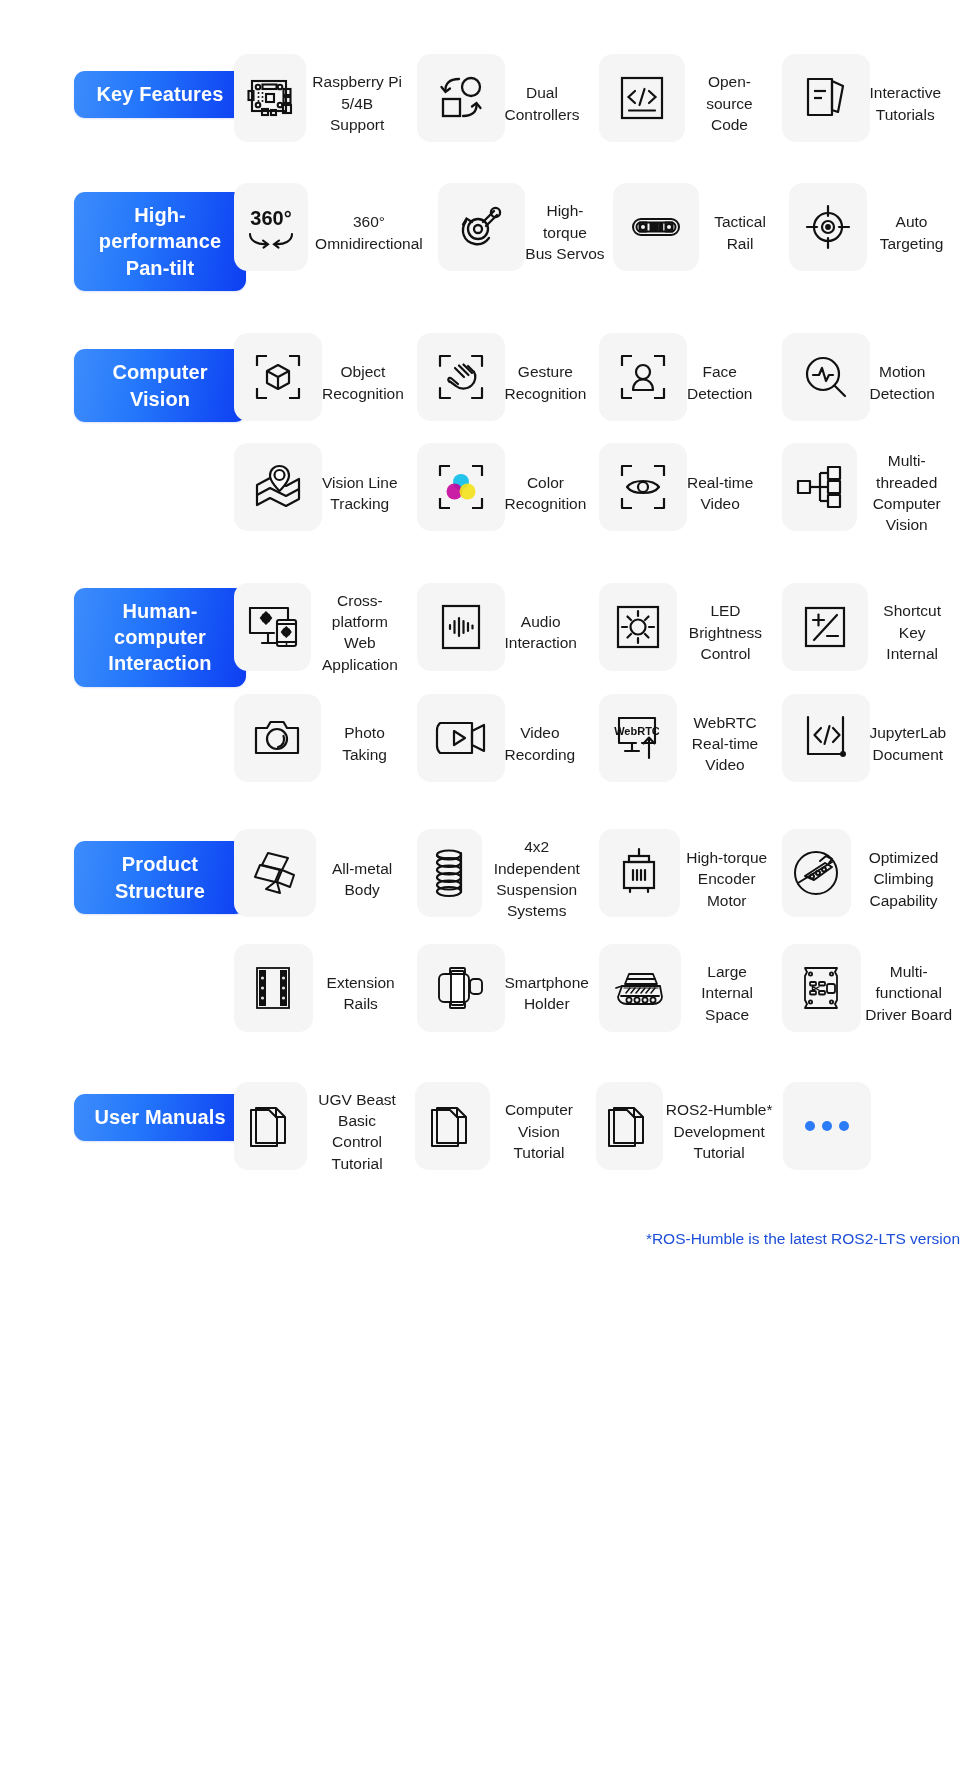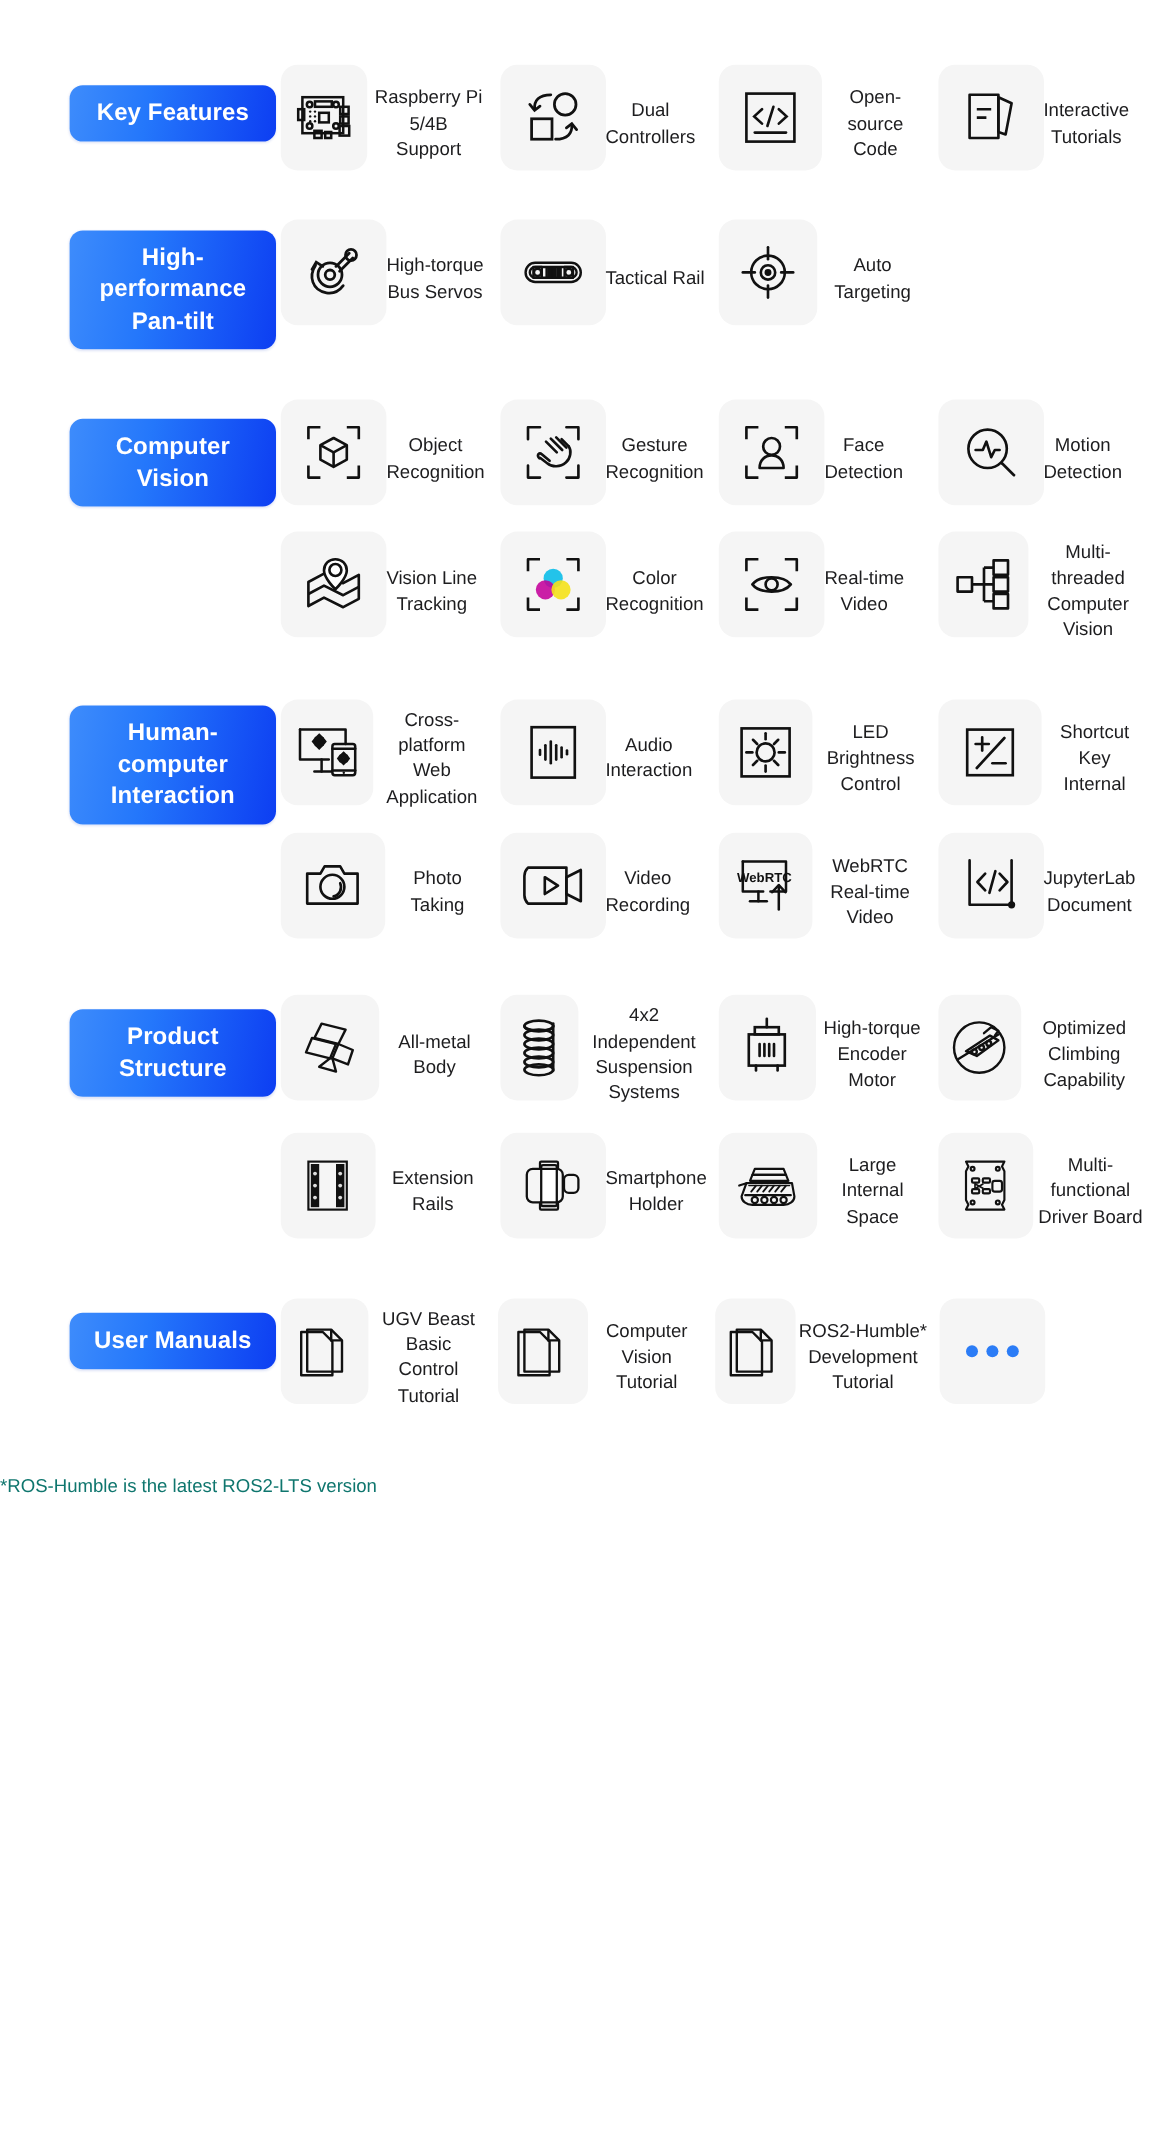--- a/index.html
+++ b/index.html
@@ -46,20 +46,21 @@
     font-size: 20px;
     font-weight: 700;
     letter-spacing: .1px;
     line-height: 1.32;
     border-radius: 11px;
     padding: 10px 14px;
     background: linear-gradient(100deg, #3e8cfb 0%, #2477fb 38%, #0d3ef2 100%);
     box-shadow: 0 1px 2px rgba(20,60,190,.14);
     min-width: 172px;
     min-height: 47px;
+    margin-left: 16px;
   }
   .badge.two-line { min-height: 74px; }
 
   .grid {
     flex: 1 1 auto;
     display: grid;
     grid-template-columns: repeat(4, 1fr);
     column-gap: 0;
     row-gap: 0;
   }
@@ -96,23 +97,23 @@
     display: flex;
     gap: 7px;
     align-items: center;
   }
   .dot {
     width: 10px; height: 10px; border-radius: 50%;
     background: #2b7cf6;
   }
 
   .footnote {
-    text-align: left;
+    text-align: right;
     font-size: 15.5px;
-    color: #0f766e;
+    color: #1d4ed8;
     width: 960px;
   }
 </style>
 </head>
 <body>
 
 <div class="page">
 
 <div class="section" style="margin-top:54px;">
   <div class="badge-col" style="padding-top:17px;">
@@ -195,20 +196,32 @@
   </div>
 </div>
 
 <div class="section" style="margin-top:41px;">
   <div class="badge-col" style="padding-top:9px;">
     <div class="badge two-line" style="white-space:pre-line;">High-performance
 Pan-tilt</div>
   </div>
   <div class="grid">
 
+    <div class="cell">
+      <div class="tile">
+        <svg width="62" height="56" viewBox="0 0 62 56" fill="none" stroke="#111" stroke-width="2.1" stroke-linecap="round">
+          <text x="31" y="26" text-anchor="middle" font-family="Liberation Sans, sans-serif" font-size="20" font-weight="700" fill="#111" stroke="none">360°</text>
+          <path d="M10 35 C10 42 18 46 27 45"></path>
+          <path d="M23 41.5 L28 45.3 L23.5 48.6"></path>
+          <path d="M52 35 C52 42 44 46 35 45"></path>
+          <path d="M39 41.5 L34 45.3 L38.5 48.6"></path>
+        </svg>
+      </div>
+      <div class="caption" style="max-width:200px;">360° Omnidirectional</div>
+    </div>
 
     <div class="cell">
       <div class="tile">
         <svg width="56" height="56" viewBox="0 0 56 56" fill="none" stroke="#111" stroke-width="2.3" stroke-linecap="round">
           <circle cx="25" cy="30" r="10"></circle>
           <circle cx="25" cy="30" r="4"></circle>
           <path d="M30 23 L41 12"></path>
           <path d="M33 27 L44 16"></path>
           <circle cx="42.5" cy="13.5" r="4.6"></circle>
           <path d="M13 22 C7 31 10 43 22 45 C28 46 33 43 36 39"></path>

